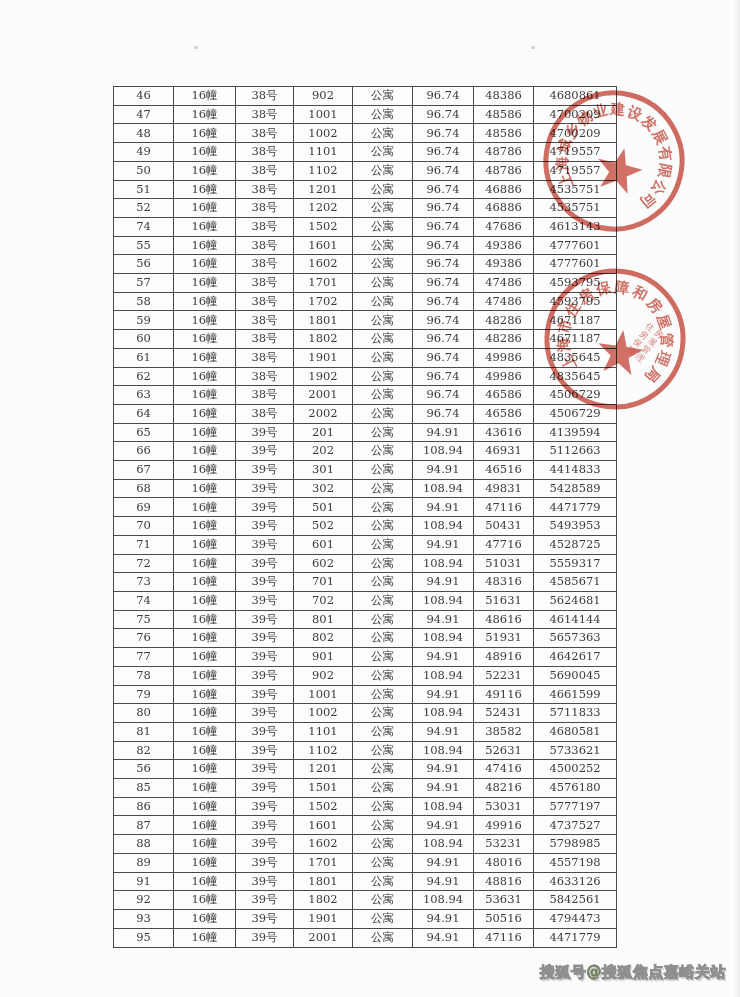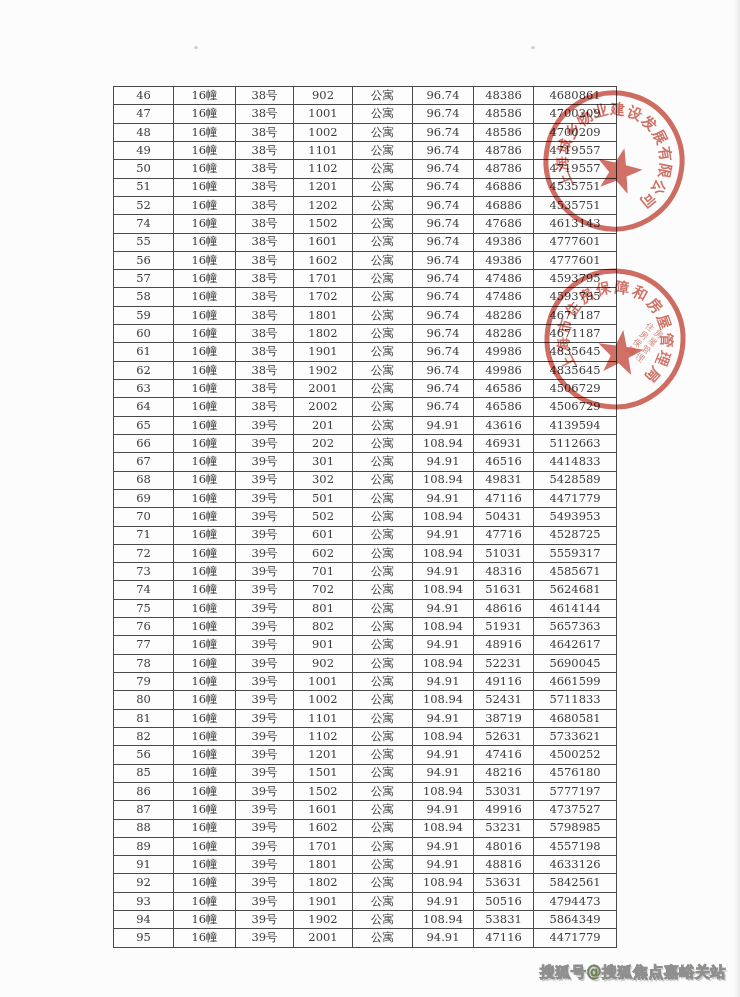--- a/index.html
+++ b/index.html
@@ -402,21 +402,21 @@
         <td>52431</td>
         <td>5711833</td>
       </tr>
       <tr>
         <td>81</td>
         <td>16幢</td>
         <td>39号</td>
         <td>1101</td>
         <td>公寓</td>
         <td>94.91</td>
-        <td>38719</td>
+        <td>38582</td>
         <td>4680581</td>
       </tr>
       <tr>
         <td>82</td>
         <td>16幢</td>
         <td>39号</td>
         <td>1102</td>
         <td>公寓</td>
         <td>108.94</td>
         <td>52631</td>
@@ -504,30 +504,20 @@
       </tr>
       <tr>
         <td>93</td>
         <td>16幢</td>
         <td>39号</td>
         <td>1901</td>
         <td>公寓</td>
         <td>94.91</td>
         <td>50516</td>
         <td>4794473</td>
-      </tr>
-      <tr>
-        <td>94</td>
-        <td>16幢</td>
-        <td>39号</td>
-        <td>1902</td>
-        <td>公寓</td>
-        <td>108.94</td>
-        <td>53831</td>
-        <td>5864349</td>
       </tr>
       <tr>
         <td>95</td>
         <td>16幢</td>
         <td>39号</td>
         <td>2001</td>
         <td>公寓</td>
         <td>94.91</td>
         <td>47116</td>
         <td>4471779</td>

